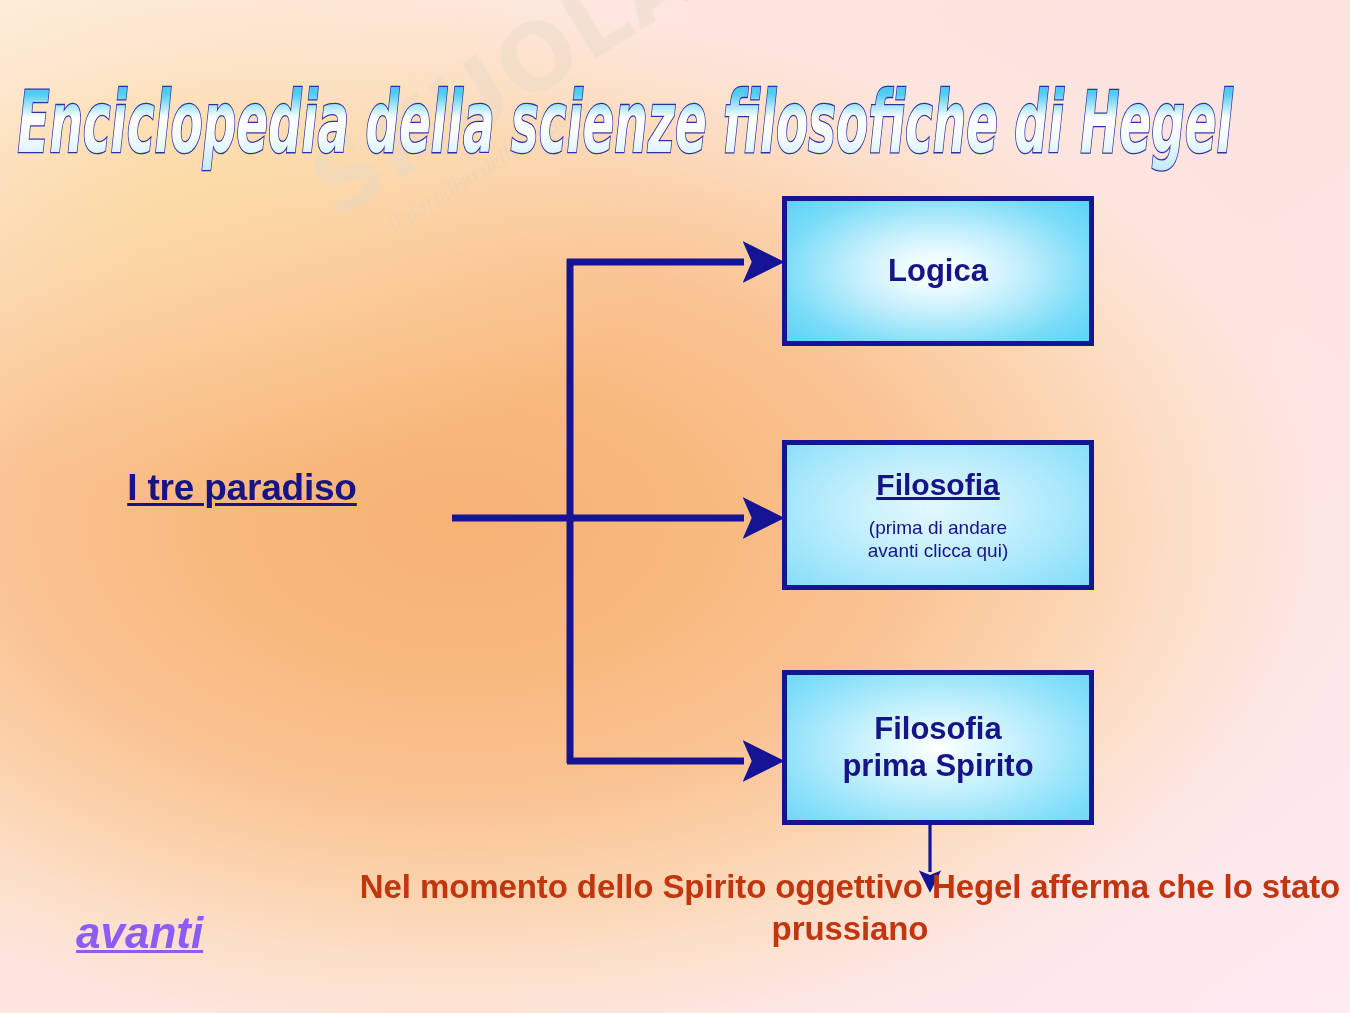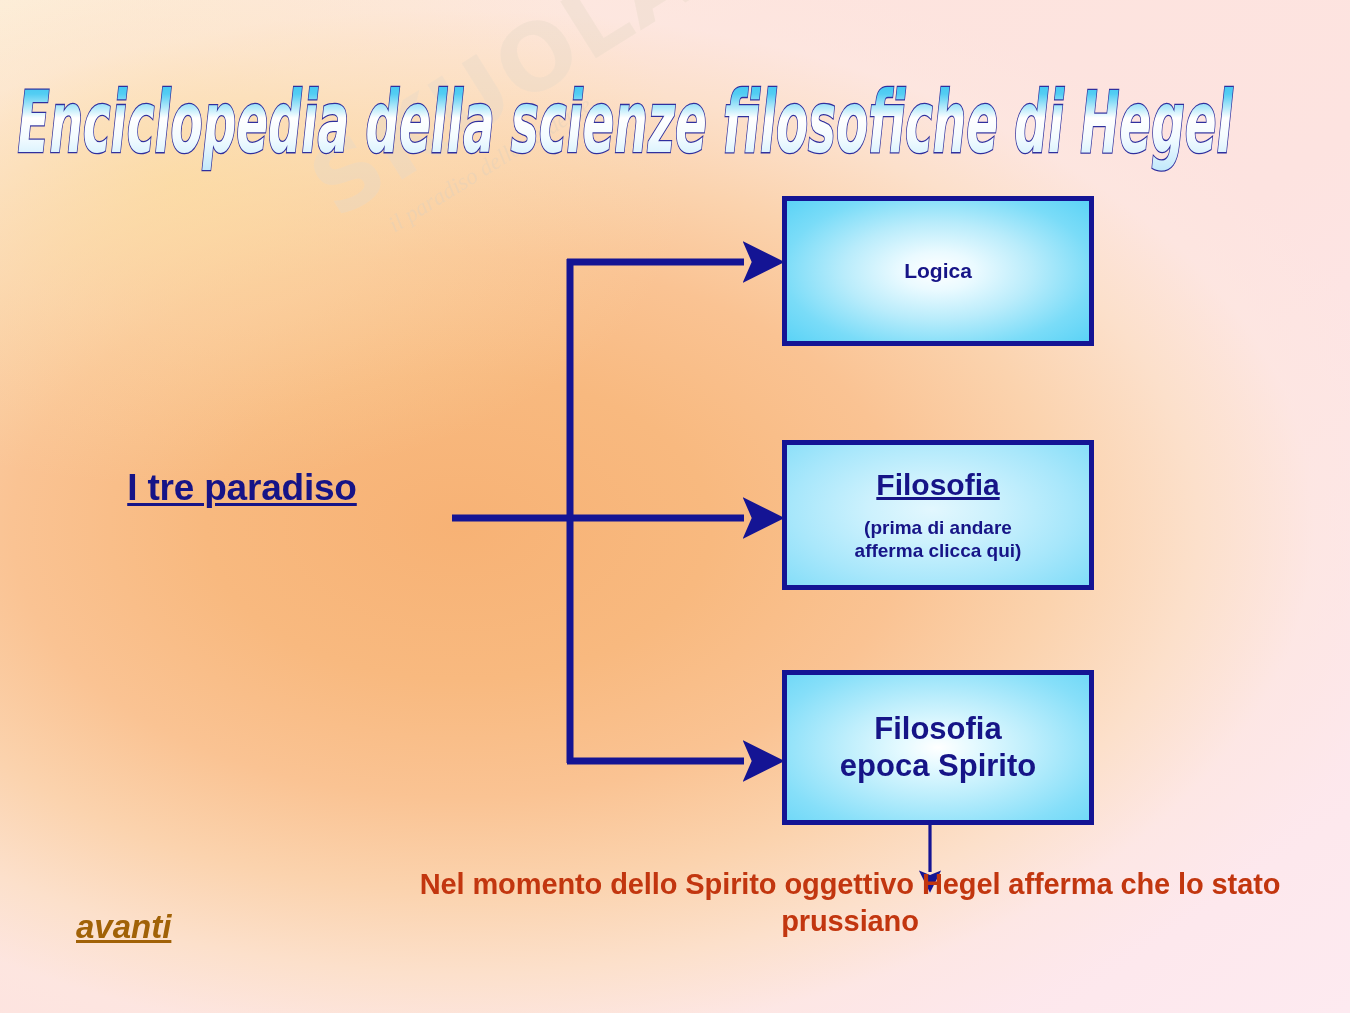--- a/index.html
+++ b/index.html
@@ -151,64 +151,64 @@
     background: #7c6c93;
     z-index: -1;
   }
   .box-inner { position: relative; z-index: 2; width: 100%; padding: 0 8px; }
 
   #box-logica {
     left: 782px; top: 196px; width: 312px; height: 150px;
     background: radial-gradient(ellipse 78% 86% at 50% 50%,
         #ffffff 0%, #eafaff 16%, #b9ecfb 40%, #7adcf8 66%, #47cdf5 100%);
   }
-  #box-logica .box-inner { font-size: 21px; font-weight: bold; line-height: 1.1; }
+  #box-logica .box-inner { font-size: 31px; font-weight: bold; line-height: 1.1; }
 
   #box-natura {
     left: 782px; top: 440px; width: 312px; height: 150px;
     background: radial-gradient(ellipse 96% 110% at 48% 46%,
         #e2f7fe 0%, #ccf1fd 22%, #a8e7fb 48%, #7fdcf8 74%, #5ed2f6 100%);
   }
   #box-natura .line-a {
     font-size: 30px; font-weight: bold; line-height: 1.12;
     text-decoration: underline; text-underline-offset: 2px;
     text-decoration-thickness: 3px;
   }
   #box-natura .line-b {
-    font-size: 19px; font-weight: bold; line-height: 1.18; margin-top: 16px;
+    font-size: 19px; font-weight: normal; line-height: 1.18; margin-top: 16px;
   }
 
   #box-spirito {
     left: 782px; top: 670px; width: 312px; height: 155px;
     background: radial-gradient(ellipse 82% 88% at 50% 50%,
         #ffffff 0%, #e6faff 14%, #bdeefc 38%, #86dff9 68%, #5bd2f6 100%);
   }
   #box-spirito .box-inner { font-size: 31px; font-weight: bold; line-height: 1.18; }
 
   
   .bottom-note {
     position: absolute;
     left: 355px;
     top: 866px;
     width: 990px;
     text-align: center;
     color: #c2360f;
-    font-size: 29px;
+    font-size: 33px;
     font-weight: bold;
     line-height: 1.28;
     letter-spacing: -0.1px;
   }
 
   
   .avanti-link {
     position: absolute;
     left: 76px;
     top: 908px;
-    color: #a16207;
-    font-size: 33px;
+    color: #8b5cf6;
+    font-size: 44px;
     font-weight: bold;
     font-style: italic;
     text-decoration: underline;
     text-underline-offset: 2px;
     text-decoration-thickness: 3px;
     cursor: pointer;
   }
 </style>
 </head>
 <body>
@@ -270,29 +270,29 @@
     </div>
   </div>
 
   <div class="box" id="box-natura">
     <div class="box-inner">
       <div class="line-a">
         <span>Filosofia </span><br>
       </div>
       <div class="line-b">
         <span>(prima di andare</span><br>
-        <span>afferma clicca qui)</span>
+        <span>avanti clicca qui)</span>
       </div>
     </div>
   </div>
 
   <div class="box" id="box-spirito">
     <div class="box-inner">
       <span>Filosofia</span><br>
-      <span>epoca Spirito</span>
+      <span>prima Spirito</span>
     </div>
   </div>
 
   <div class="bottom-note">
     <span>Nel momento dello Spirito oggettivo Hegel afferma che lo stato prussiano</span><br>
     <br>
   </div>
 
   <div class="avanti-link">avanti</div>
 

